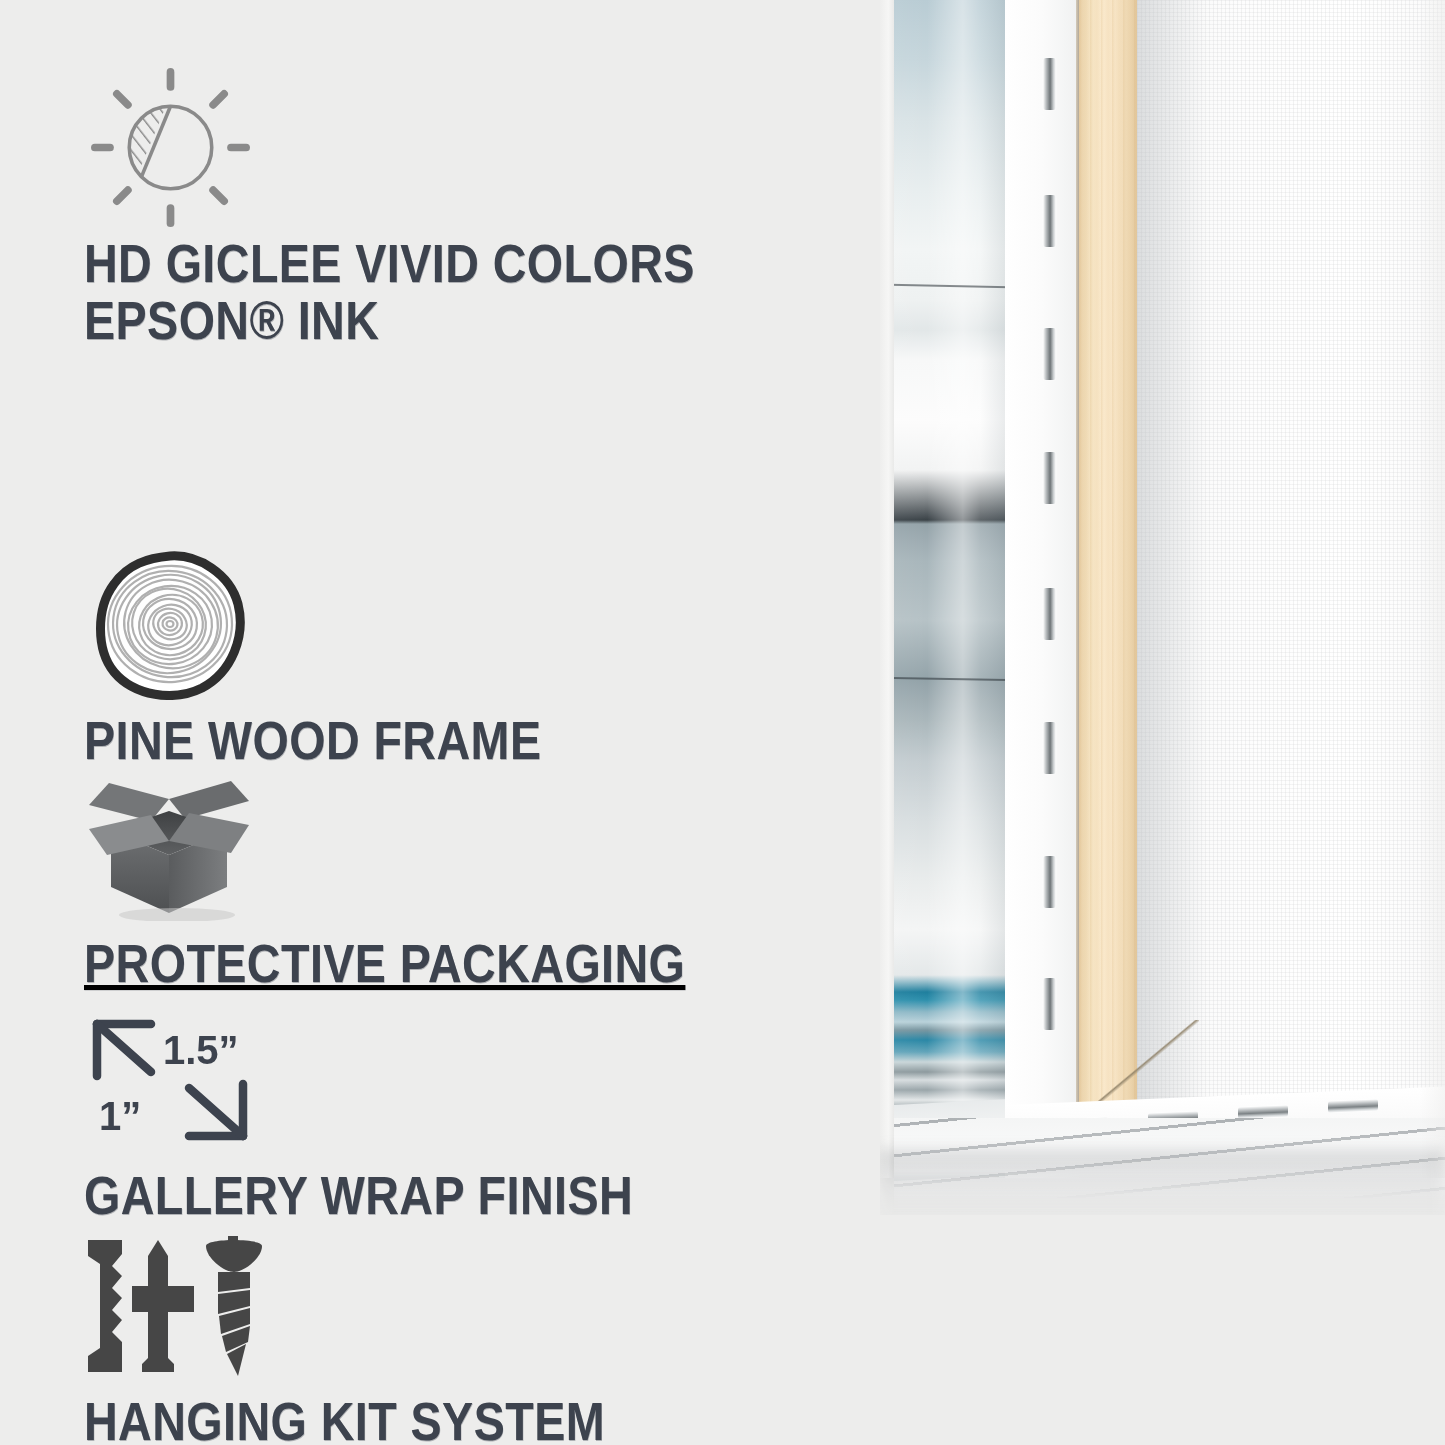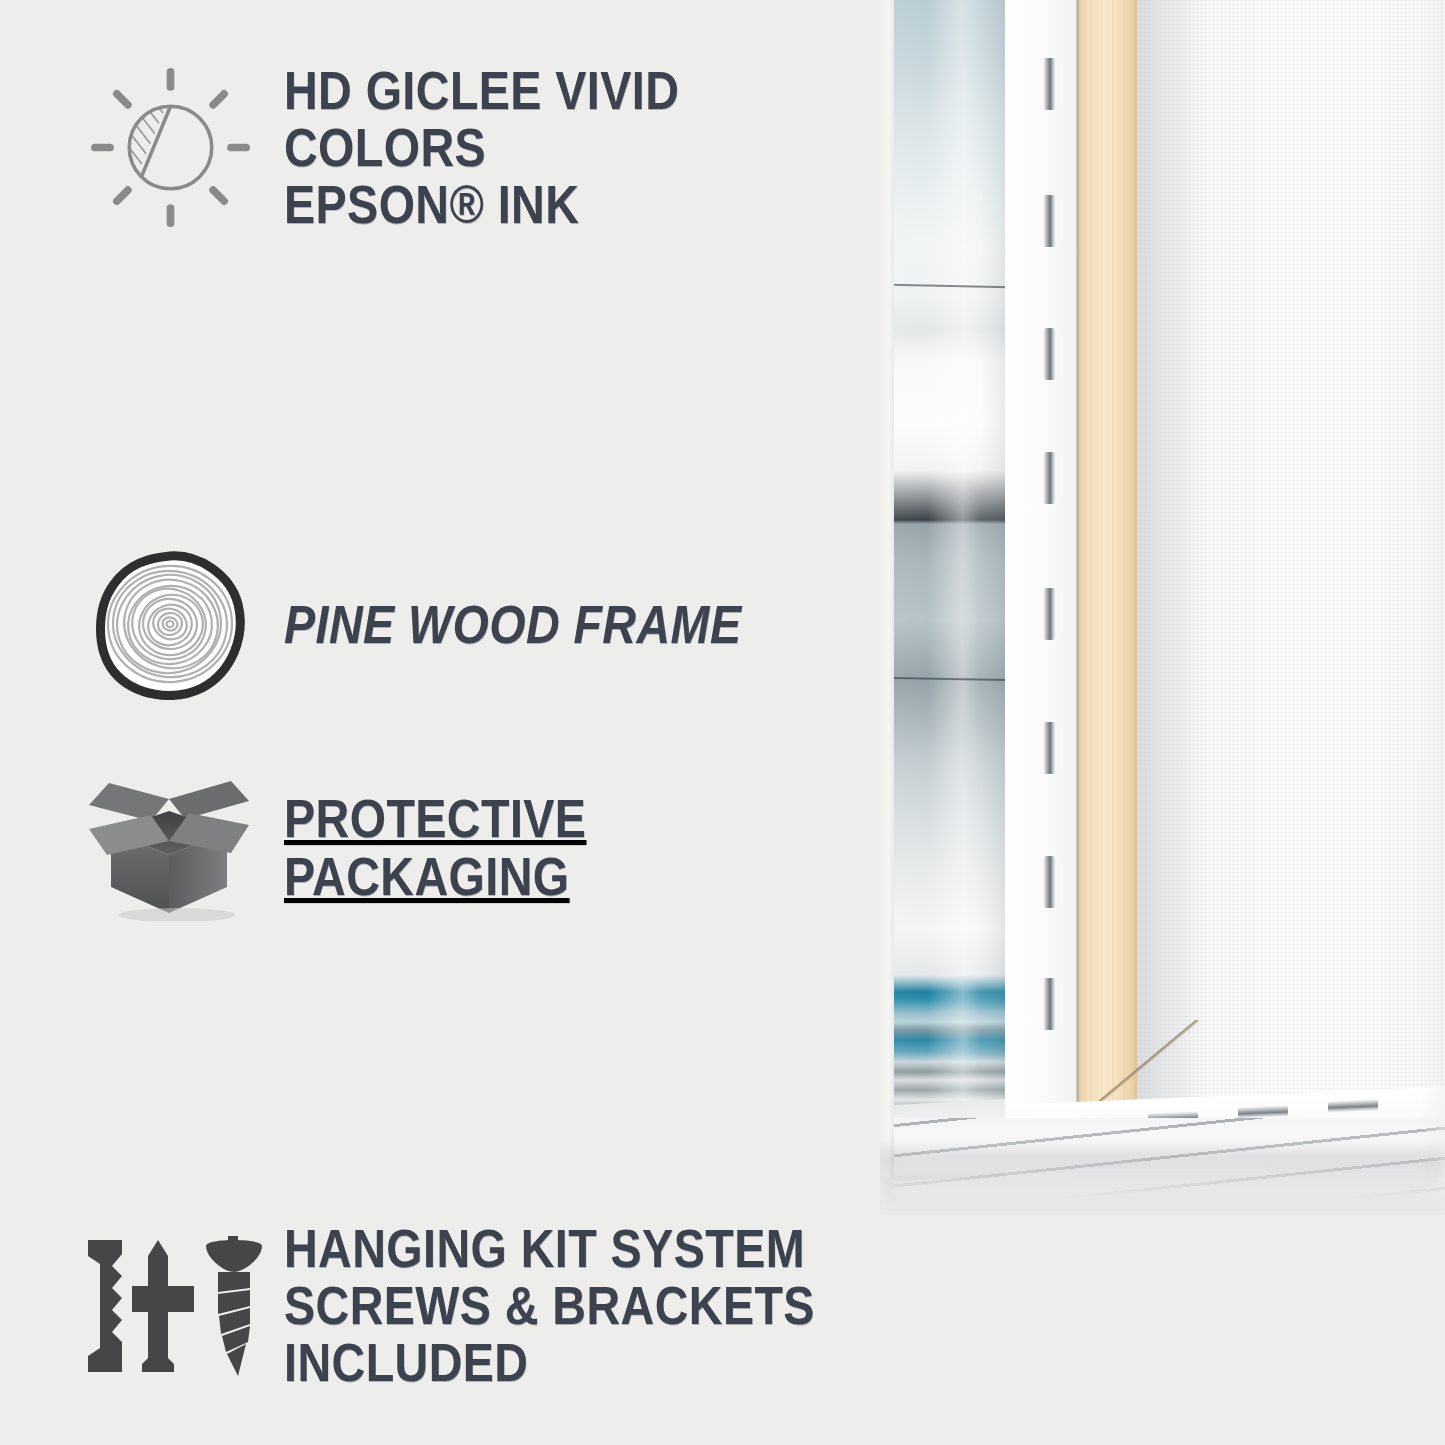--- a/index.html
+++ b/index.html
@@ -21,22 +21,22 @@
     position: absolute;
     left: 0;
     top: 0;
     width: 900px;
     height: 1445px;
   }
   .feature-row {
     position: absolute;
     left: 70px;
     display: flex;
-    align-items: center;
     width: 830px;
+    flex-direction: column;
   }
   .icon-cell {
     width: 200px;
     min-width: 200px;
     height: 175px;
     display: flex;
     align-items: center;
     justify-content: center;
   }
   .label-cell {
@@ -50,21 +50,21 @@
     letter-spacing: 0.5px;
     transform: scaleX(0.88);
     transform-origin: left center;
     white-space: pre-line;
     text-shadow: 0.5px 0.5px 0 rgba(61,67,78,0.35);
   }
 
   
   #row-0 { top: 60px; }
   #row-1 { top: 312px; }
-  #row-2 { top: 537px; font-style: italic; }
+  #row-2 { top: 537px; }
   #row-3 { top: 760px; text-decoration: underline; }
   #row-4 { top: 992px; }
   #row-5 { top: 1218px; }
 
   
   .sun-wrap { width: 165px; height: 165px; position: relative; }
 
   
   .frame-icon { width: 160px; height: 128px; }
 
@@ -346,20 +346,41 @@
           <path d="M8,54 L70,40 L88,66 L26,80 Z" fill="#8a8c8e"></path>
           <path d="M168,50 L108,38 L88,66 L150,78 Z" fill="#7e8082"></path>
           <ellipse cx="96" cy="140" rx="58" ry="7" fill="#c9c9c9" opacity="0.55"></ellipse>
         </svg>
       </div>
       <div class="label-cell">
         <div class="feature-label">PROTECTIVE PACKAGING</div>
       </div>
     </div>
 
+    <div class="feature-row" id="row-4">
+      <div class="icon-cell">
+        <svg class="dim-icon" viewBox="0 0 170 132" aria-hidden="true">
+          <g stroke="#3d434e" stroke-width="8.5" fill="none" stroke-linecap="round" stroke-linejoin="round">
+            <path d="M12,10 L66,10"></path>
+            <path d="M12,10 L12,62"></path>
+            <path d="M12,10 L66,58"></path>
+          </g>
+          <text x="78" y="50" font-family="'Liberation Sans',sans-serif" font-size="40" font-weight="bold" fill="#3d434e">1.5”</text>
+          <g stroke="#3d434e" stroke-width="8.5" fill="none" stroke-linecap="round" stroke-linejoin="round">
+            <path d="M104,122 L158,122"></path>
+            <path d="M158,122 L158,70"></path>
+            <path d="M104,74 L158,122"></path>
+          </g>
+          <text x="14" y="116" font-family="'Liberation Sans',sans-serif" font-size="40" font-weight="bold" fill="#3d434e">1”</text>
+        </svg>
+      </div>
+      <div class="label-cell">
+        <div class="feature-label">GALLERY WRAP FINISH</div>
+      </div>
+    </div>
 
     <div class="feature-row" id="row-5">
       <div class="icon-cell">
         <svg class="hw-icon" viewBox="0 0 185 152" aria-hidden="true">
           <g fill="#464646">
 
             <path d="M10,10 L44,10 L44,24 L34,36 L44,46 L34,58 L44,68 L34,80 L44,90 L34,102 L44,112 L44,142 L10,142 L10,126 L22,118 L22,34 L10,26 Z"></path>
 
             <path d="M80,10 L90,26 L90,56 L116,56 L116,82 L90,82 L90,128 L96,134 L96,142 L64,142 L64,134 L70,128 L70,82 L54,82 L54,56 L70,56 L70,26 Z"></path>
 

